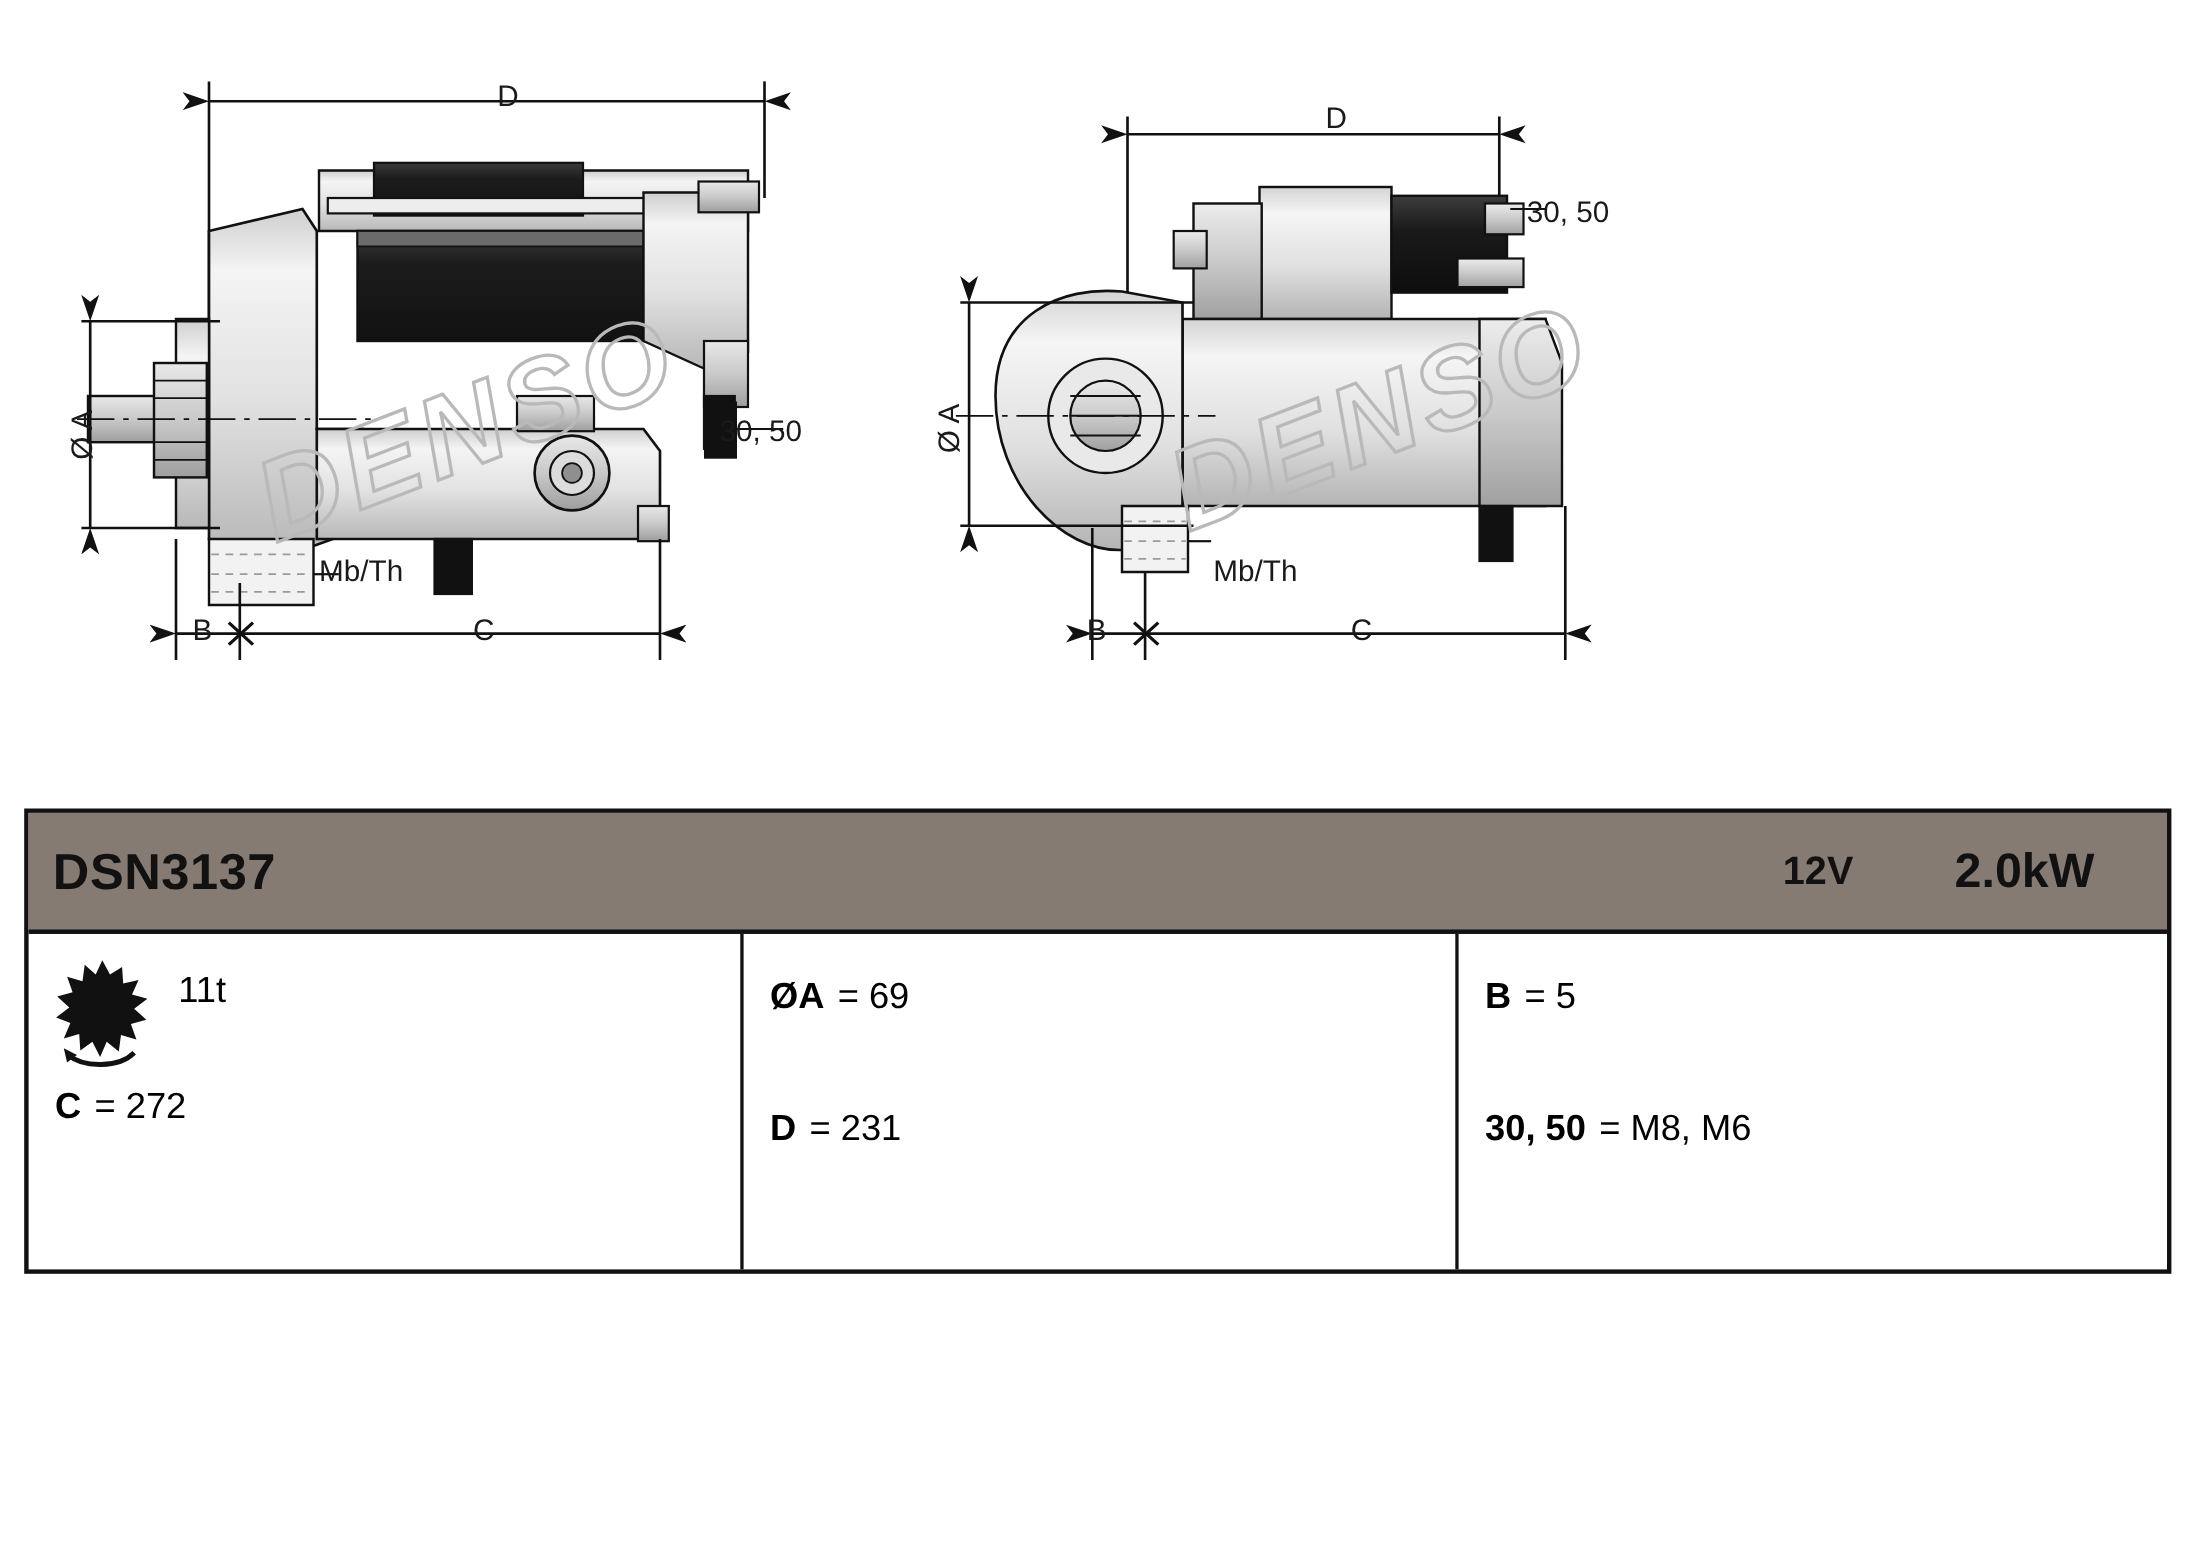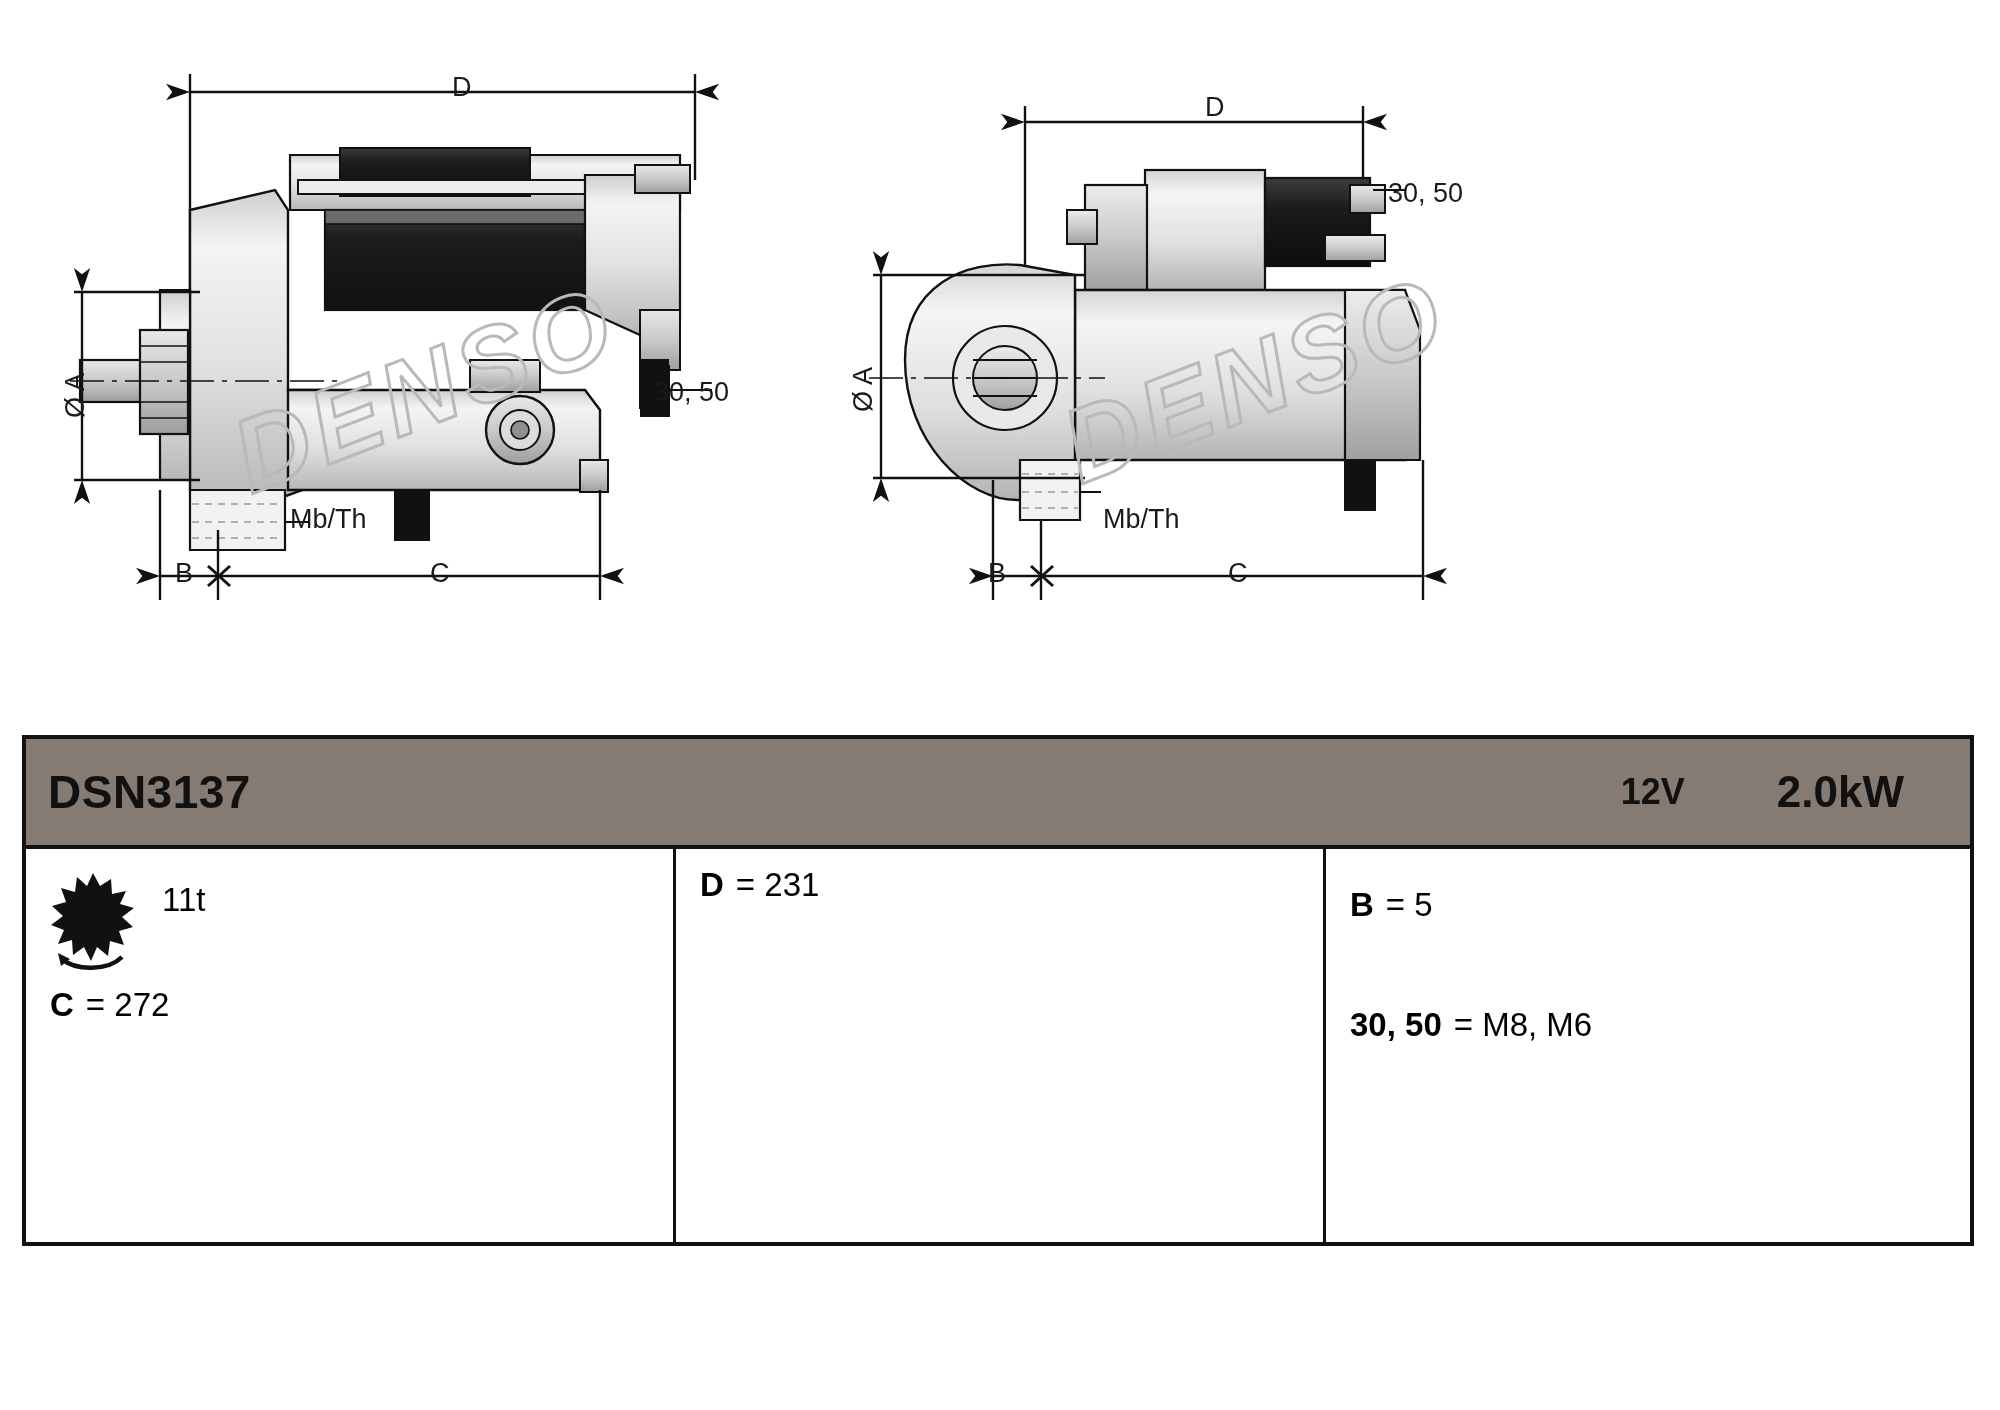--- a/index.html
+++ b/index.html
@@ -14,21 +14,21 @@
 
   
   .spec-table{position:absolute;left:22px;top:735px;width:1952px;
               border:4px solid #111;box-sizing:border-box;background:#fff;}
   .spec-head{background:#857b73;border-bottom:4px solid #111;
              height:74px;display:flex;align-items:center;padding:16px 22px;}
   .spec-head .pn{font-size:46px;font-weight:bold;letter-spacing:.5px;color:#111;}
   .spec-head .spacer{flex:1;}
   .spec-head .volt{font-size:36px;font-weight:bold;color:#111;margin-right:92px;margin-left:25px;}
   .spec-head .kw{font-size:44px;font-weight:bold;color:#111;margin-right:44px;}
-  .spec-body{display:flex;height:393px;}
+  .spec-body{display:flex;height:305px;}
   .spec-col{box-sizing:border-box;padding:18px 24px 0 24px;position:relative;}
   .col1{width:650px;border-right:3px solid #111;}
   .col2{width:650px;border-right:3px solid #111;}
   .col3{flex:1;}
   .srow{height:96px;font-size:33px;line-height:1.1;display:flex;align-items:flex-start;}
   .srow b{font-weight:bold;}
   .teeth-row{display:flex;align-items:flex-start;gap:26px;height:120px;}
   .teeth-label{font-size:33px;padding-top:14px;}
   .gear-wrap{position:relative;width:86px;height:106px;}
 
@@ -280,20 +280,25 @@
           <div class="teeth-label">11t</div>
         </div>
         <div class="srow">
           <b>C</b>
           <span style="width:12px"></span>
           <span>= 272</span>
         </div>
       </div>
 
       <div class="spec-col col2">
+        <div class="srow" style="height:120px;padding-top:20px;">
+          <b>ØA</b>
+          <span style="width:12px"></span>
+          <span>= 69</span>
+        </div>
         <div class="srow">
           <b>D</b>
           <span style="width:12px"></span>
           <span>= 231</span>
         </div>
       </div>
 
       <div class="spec-col col3">
         <div class="srow" style="height:120px;padding-top:20px;">
           <b>B</b>

